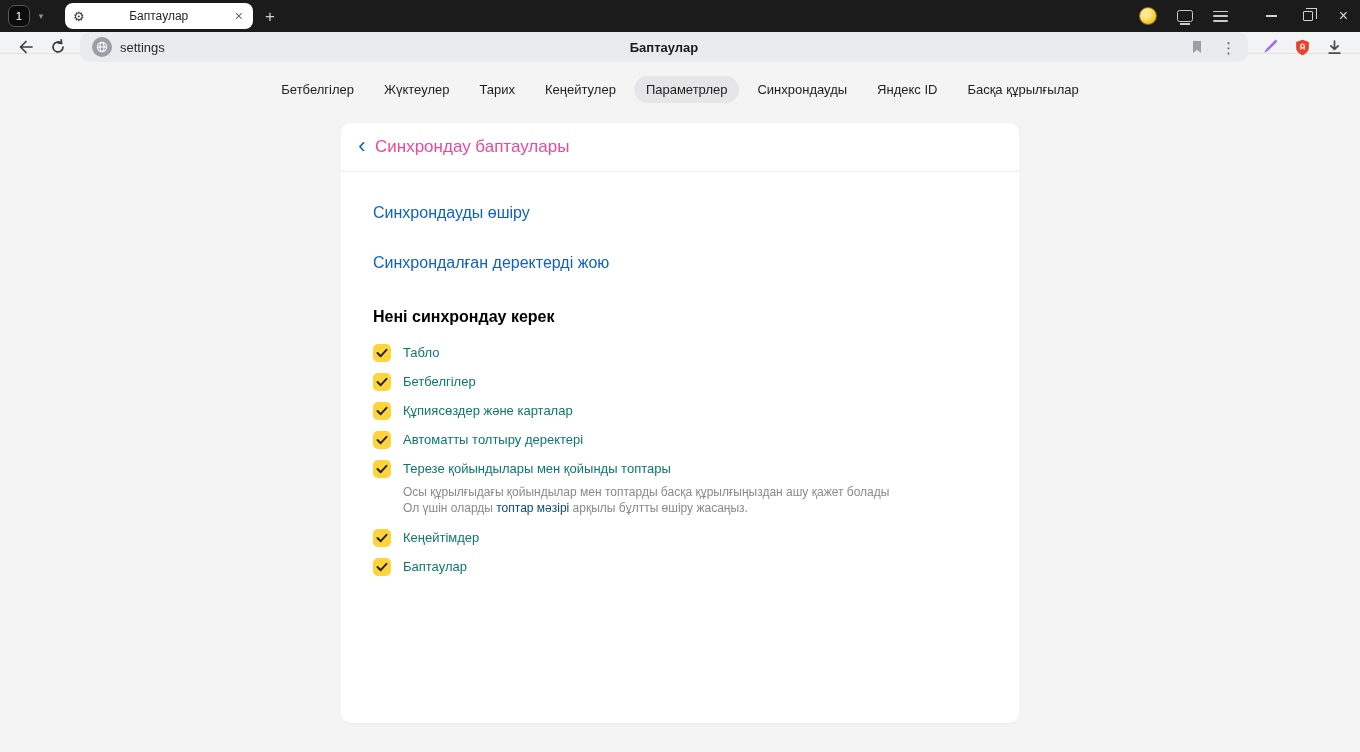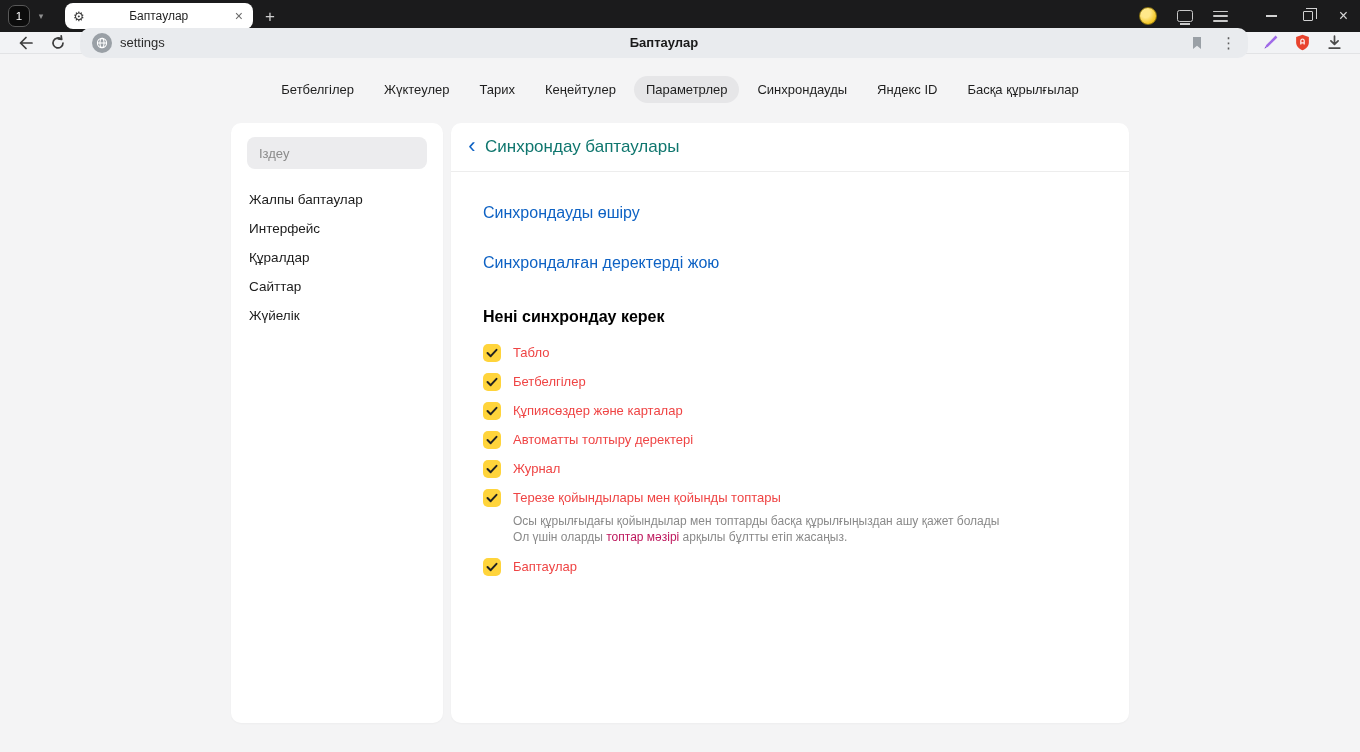--- a/index.html
+++ b/index.html
@@ -25,21 +25,21 @@
   .hamburger { width:15px; height:11px; display:flex; flex-direction:column; justify-content:space-between; }
   .hamburger span { display:block; height:1.7px; background:#c9c9c9; border-radius:1px; }
   .win-controls { display:flex; align-items:center; gap:26px; margin-left:18px; }
   .win-min { width:11px; height:1.7px; background:#d2d2d2; }
   .win-restore { width:10px; height:10px; border:1.5px solid #d2d2d2; border-radius:1px; position:relative; }
   .win-restore::before { content:""; position:absolute; top:-4px; left:2px; width:10px; height:10px;
     border-top:1.5px solid #d2d2d2; border-right:1.5px solid #d2d2d2; }
   .win-close { color:#d6d6d6; font-size:16px; line-height:1; }
 
   
-  .toolbar { height:22px; background:#f2f3f5; border-bottom:1px solid #e2e3e5; display:flex; align-items:center; padding:0 10px; }
+  .toolbar { height:22px; background:#f2f3f5; border-bottom:1px solid #e2e3e5; display:flex; padding:0 10px; }
   .tool-btn { width:32px; height:30px; display:flex; align-items:center; justify-content:center; border-radius:6px; flex:0 0 auto; }
   .address-bar { flex:1; height:30px; margin:0 6px; background:#e9ebee; border-radius:10px; position:relative;
     display:flex; align-items:center; padding:0 12px; }
   .globe-badge { width:20px; height:20px; border-radius:50%; background:#9aa0a6; display:flex; align-items:center; justify-content:center; flex:0 0 auto; }
   .url-text { font-size:13px; color:#2b2b2b; margin-left:8px; }
   .page-title-center { position:absolute; left:0; right:0; text-align:center; font-size:13px; font-weight:700; color:#1a1a1a; pointer-events:none; }
   .bar-right { margin-left:auto; display:flex; align-items:center; gap:16px; z-index:1; }
   .dots-icon { font-size:15px; color:#5c5c5c; line-height:1; }
 
   
@@ -54,31 +54,31 @@
   .sidebar { width:212px; height:600px; padding:14px 16px; }
   .search-input { width:100%; height:32px; background:#ececee; border:none; outline:none; border-radius:8px;
     font-family:"Liberation Sans", sans-serif; font-size:13px; color:#333; padding:0 12px; }
   .search-input::placeholder { color:#8b8b8b; }
   .sidebar-list { margin-top:16px; }
   .sidebar-item { height:29px; display:flex; align-items:center; font-size:13.5px; color:#1b1b1b; padding-left:2px; }
 
   .main { width:678px; height:600px; }
   .main-header { height:49px; display:flex; align-items:center; padding:0 14px; border-bottom:1px solid #ededed; }
   .back-chevron { color:#0e62c4; font-size:22px; line-height:1; width:14px; text-align:center; padding-bottom:3px; }
-  .main-title { color:#0f766e; font-size:17px; margin-left:6px; }
+  .main-title { color:#ec4899; font-size:17px; margin-left:6px; }
   .main-body { padding:0 32px; }
   .account-name { margin-top:22px; font-size:14px; font-weight:700; color:#000; }
   .blue-link { display:block; margin-top:32px; font-size:16px; color:#0e62c4; text-decoration:none; width:max-content; }
   .section-title { margin-top:36px; font-size:16px; font-weight:700; color:#000; }
   .check-list { margin-top:12px; }
   .check-row { height:29px; display:flex; align-items:center; }
   .checkbox { width:18px; height:18px; border-radius:5px; background:#ffd43b; display:flex; align-items:center; justify-content:center; flex:0 0 auto; }
-  .check-label { margin-left:12px; font-size:13px; color:#ef4444; }
+  .check-label { margin-left:12px; font-size:13px; color:#0f766e; }
   .check-note { margin-left:30px; margin-top:1px; margin-bottom:7px; font-size:12px; color:#8a8a8a; line-height:16px; }
-  .inline-link { color:#be185d; text-decoration:none; }
+  .inline-link { color:#0c4a6e; text-decoration:none; }
 </style>
 </head>
 <body>
 
 <div class="titlebar">
   <div class="tab-group-badge">1</div>
   <div class="tabbar-chevron">▾</div>
   <div class="browser-tab">
     <span class="tab-gear">⚙</span>
     <span class="tab-title">Баптаулар</span>
@@ -157,30 +157,20 @@
     <div class="nav-tab">Тарих</div>
     <div class="nav-tab">Кеңейтулер</div>
     <div class="nav-tab active">Параметрлер</div>
     <div class="nav-tab">Синхрондауды</div>
     <div class="nav-tab">Яндекс ID</div>
     <div class="nav-tab">Басқа құрылғылар</div>
   </div>
 
   <div class="content">
 
-    <aside class="card sidebar">
-      <input class="search-input" type="text" placeholder="Іздеу" style="">
-      <div class="sidebar-list">
-        <div class="sidebar-item">Жалпы баптаулар</div>
-        <div class="sidebar-item">Интерфейс</div>
-        <div class="sidebar-item">Құралдар</div>
-        <div class="sidebar-item">Сайттар</div>
-        <div class="sidebar-item">Жүйелік</div>
-      </div>
-    </aside>
 
     <main class="card main">
       <div class="main-header">
         <span class="back-chevron">‹</span>
         <span class="main-title">Синхрондау баптаулары</span>
       </div>
 
       <div class="main-body">
         <a class="blue-link" href="#">Синхрондауды өшіру</a>
         <a class="blue-link" href="#">Синхрондалған деректерді жою</a>
@@ -218,42 +208,42 @@
 
           <div class="check-row">
             <span class="checkbox">
                 <svg width="12" height="10" viewBox="0 0 12 10">
                   <path d="M1.5 5 L4.7 8.2 L10.5 1.8" fill="none" stroke="#222" stroke-width="2" stroke-linecap="round" stroke-linejoin="round"></path>
                 </svg>
               </span>
             <span class="check-label">Автоматты толтыру деректері</span>
           </div>
 
-          <div class="check-row">
-            <span class="checkbox">
-                <svg width="12" height="10" viewBox="0 0 12 10">
-                  <path d="M1.5 5 L4.7 8.2 L10.5 1.8" fill="none" stroke="#222" stroke-width="2" stroke-linecap="round" stroke-linejoin="round"></path>
-                </svg>
-              </span>
-            <span class="check-label">Журнал</span>
-          </div>
 
           <div class="check-row">
             <span class="checkbox">
                 <svg width="12" height="10" viewBox="0 0 12 10">
                   <path d="M1.5 5 L4.7 8.2 L10.5 1.8" fill="none" stroke="#222" stroke-width="2" stroke-linecap="round" stroke-linejoin="round"></path>
                 </svg>
               </span>
             <span class="check-label">Терезе қойындылары мен қойынды топтары</span>
           </div>
           <div class="check-note">
             <div>Осы құрылғыдағы қойындылар мен топтарды басқа құрылғыңыздан ашу қажет болады</div>
-            <div><span>Ол үшін оларды </span><a class="inline-link" href="#">топтар мәзірі</a><span> арқылы бұлтты етіп жасаңыз.</span></div>
-          </div>
-
+            <div><span>Ол үшін оларды </span><a class="inline-link" href="#">топтар мәзірі</a><span> арқылы бұлтты өшіру жасаңыз.</span></div>
+          </div>
+
+          <div class="check-row">
+            <span class="checkbox">
+                <svg width="12" height="10" viewBox="0 0 12 10">
+                  <path d="M1.5 5 L4.7 8.2 L10.5 1.8" fill="none" stroke="#222" stroke-width="2" stroke-linecap="round" stroke-linejoin="round"></path>
+                </svg>
+              </span>
+            <span class="check-label">Кеңейтімдер</span>
+          </div>
 
           <div class="check-row">
             <span class="checkbox">
                 <svg width="12" height="10" viewBox="0 0 12 10">
                   <path d="M1.5 5 L4.7 8.2 L10.5 1.8" fill="none" stroke="#222" stroke-width="2" stroke-linecap="round" stroke-linejoin="round"></path>
                 </svg>
               </span>
             <span class="check-label">Баптаулар</span>
           </div>
 

